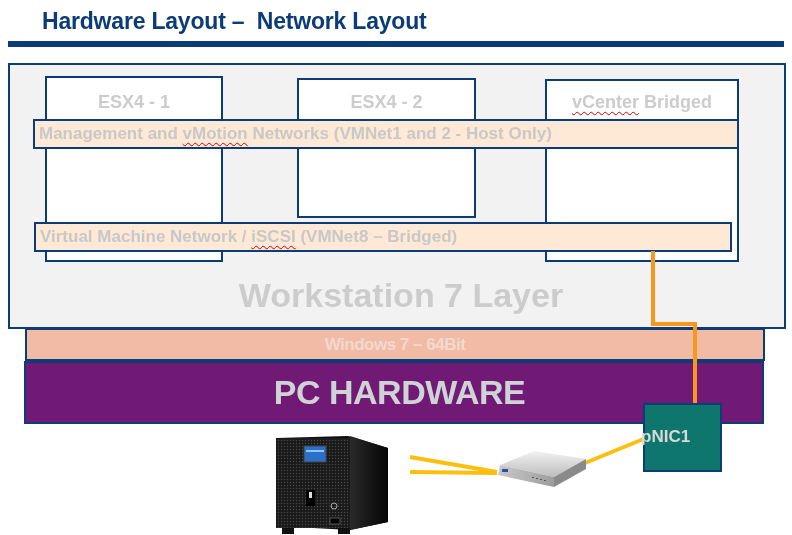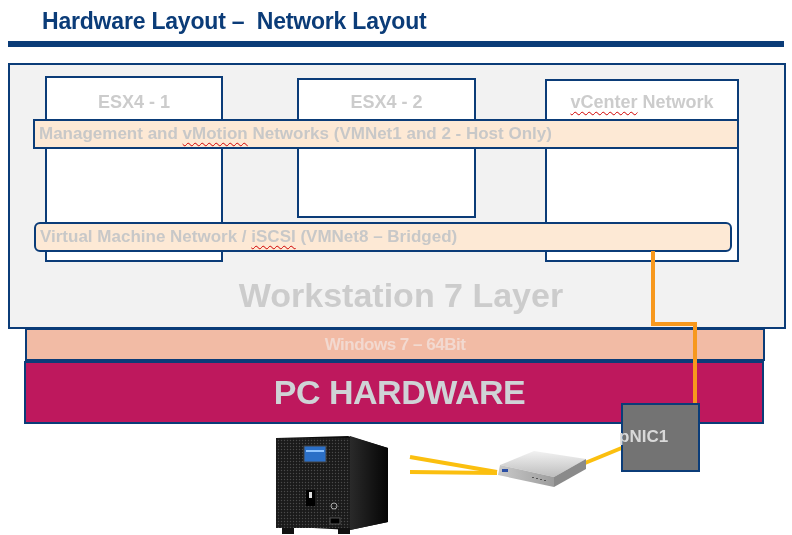--- a/index.html
+++ b/index.html
@@ -8,47 +8,47 @@
   .abs { position:absolute; box-sizing:border-box; }
   #title { left:42px; top:8px; font-size:23px; font-weight:bold; color:#0b3c78; white-space:pre; letter-spacing:-0.2px; }
   #rule { left:8px; top:41px; width:776px; height:6px; background:#0b3c78; }
   #workstation { left:8px; top:63px; width:778px; height:266px; background:#f2f2f2; border:2px solid #0b3c78; }
   .host { background:#ffffff; border:2px solid #0b3c78; }
   .host-label { position:absolute; top:14px; left:0; right:0; text-align:center; font-size:18px; font-weight:bold; color:#cccccc; }
   .netbar { background:#fde9d5; border:2px solid #0b3c78; font-size:17px; font-weight:bold; color:#c8c8c8; padding-left:4px; line-height:25px; white-space:nowrap; overflow:hidden; }
   .squiggle { text-decoration: underline wavy #d00000; text-decoration-thickness:1px; text-underline-offset:3px;text-align:center; }
   #ws-label { left:12px; width:778px; top:276px; text-align:center; font-size:34px; font-weight:bold; color:#cccccc; }
   #windows { left:25px; top:328px; width:740px; height:33px; background:#f2bba5; border:2px solid #0b3c78; text-align:center; font-size:17px; font-weight:bold; color:#f2d9d0; line-height:29px; letter-spacing:-0.5px; }
-  #pc { left:24px; top:361px; width:740px; height:63px; background:#be185d; border:2px solid #0b3c78; text-align:center; font-size:34px; font-weight:bold; color:#cfd3d6; line-height:58px; letter-spacing:-0.5px;padding-left:11px; }
-  #pnic { left:621px; top:403px; width:79px; height:69px; background:#737373; border:2px solid #0b3c78; }
+  #pc { left:24px; top:361px; width:740px; height:63px; background:#701a75; border:2px solid #0b3c78; text-align:center; font-size:34px; font-weight:bold; color:#cfd3d6; line-height:58px; letter-spacing:-0.5px;padding-left:11px; }
+  #pnic { left:643px; top:403px; width:79px; height:69px; background:#0f766e; border:2px solid #0b3c78; }
   #pnic-label { position:absolute; left:-4px; top:22px; font-size:17px; font-weight:bold; color:#d9d9d9; }
   svg.overlay { position:absolute; left:0; top:0; pointer-events:none; }
 </style>
 </head>
 <body>
 
 <div id="title" class="abs">Hardware Layout –  Network Layout</div>
 <div id="rule" class="abs"></div>
 
 <div id="workstation" class="abs"></div>
 
 <div class="abs host" style="left:45px;top:76px;width:178px;height:186px;padding-left:10px;">
   <div class="host-label">ESX4 - 1</div>
 </div>
 <div class="abs host" style="left:297px;top:78px;width:179px;height:140px;">
   <div class="host-label" style="top:12px">ESX4 - 2</div>
 </div>
 <div class="abs host" style="left:545px;top:79px;width:194px;height:183px;">
-  <div class="host-label" style="top:11px"><span class="squiggle">vCenter</span><span> Network</span></div>
+  <div class="host-label" style="top:11px"><span class="squiggle">vCenter</span><span> Bridged</span></div>
 </div>
 
 <div class="abs netbar" style="left:33px;top:119px;width:706px;height:30px;">
   <span>Management and </span><span class="squiggle">vMotion</span><span> Networks (VMNet1 and 2 - Host Only)</span>
 </div>
-<div class="abs netbar" style="left:34px;top:222px;width:698px;height:30px;border-radius:6px;">
+<div class="abs netbar" style="left:34px;top:222px;width:698px;height:30px;">
   <span>Virtual Machine Network / </span><span class="squiggle">iSCSI</span><span> (VMNet8 – Bridged)</span>
 </div>
 
 <div id="ws-label" class="abs">Workstation 7 Layer</div>
 
 <div id="windows" class="abs">Windows 7 – 64Bit</div>
 <div id="pc" class="abs">PC HARDWARE</div>
 
 <svg class="overlay" width="792" height="535">
   <polyline points="653,251 653,324 695,324 695,404" fill="none" stroke="#f7981d" stroke-width="4"></polyline>

